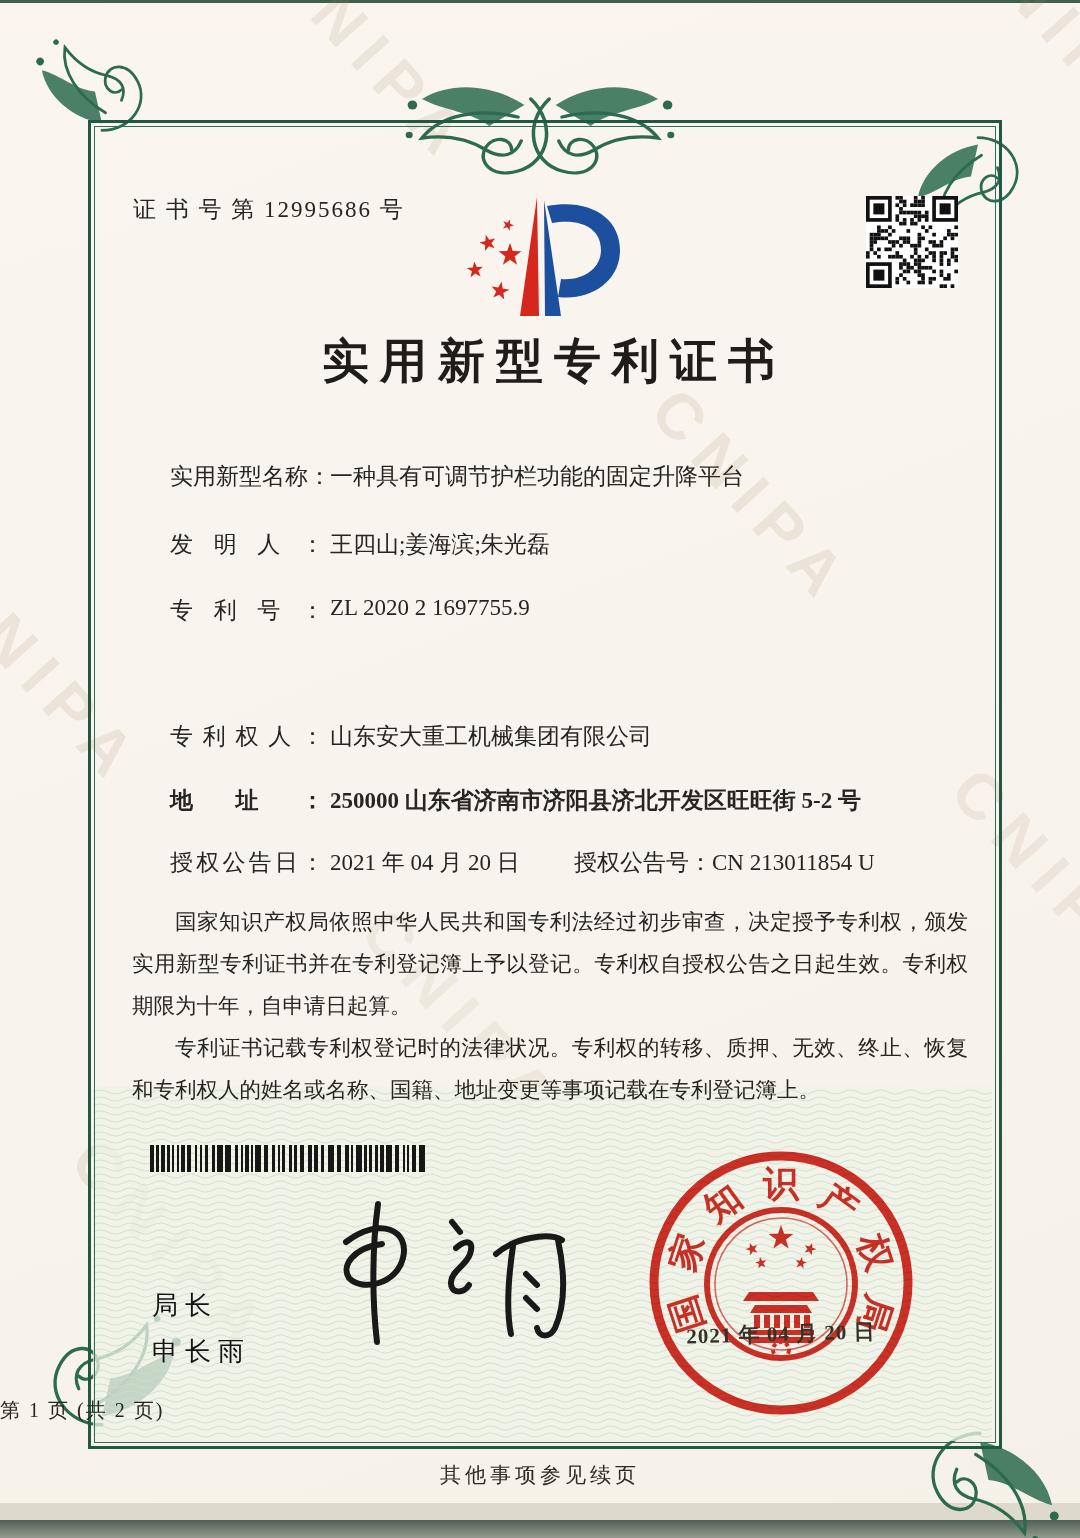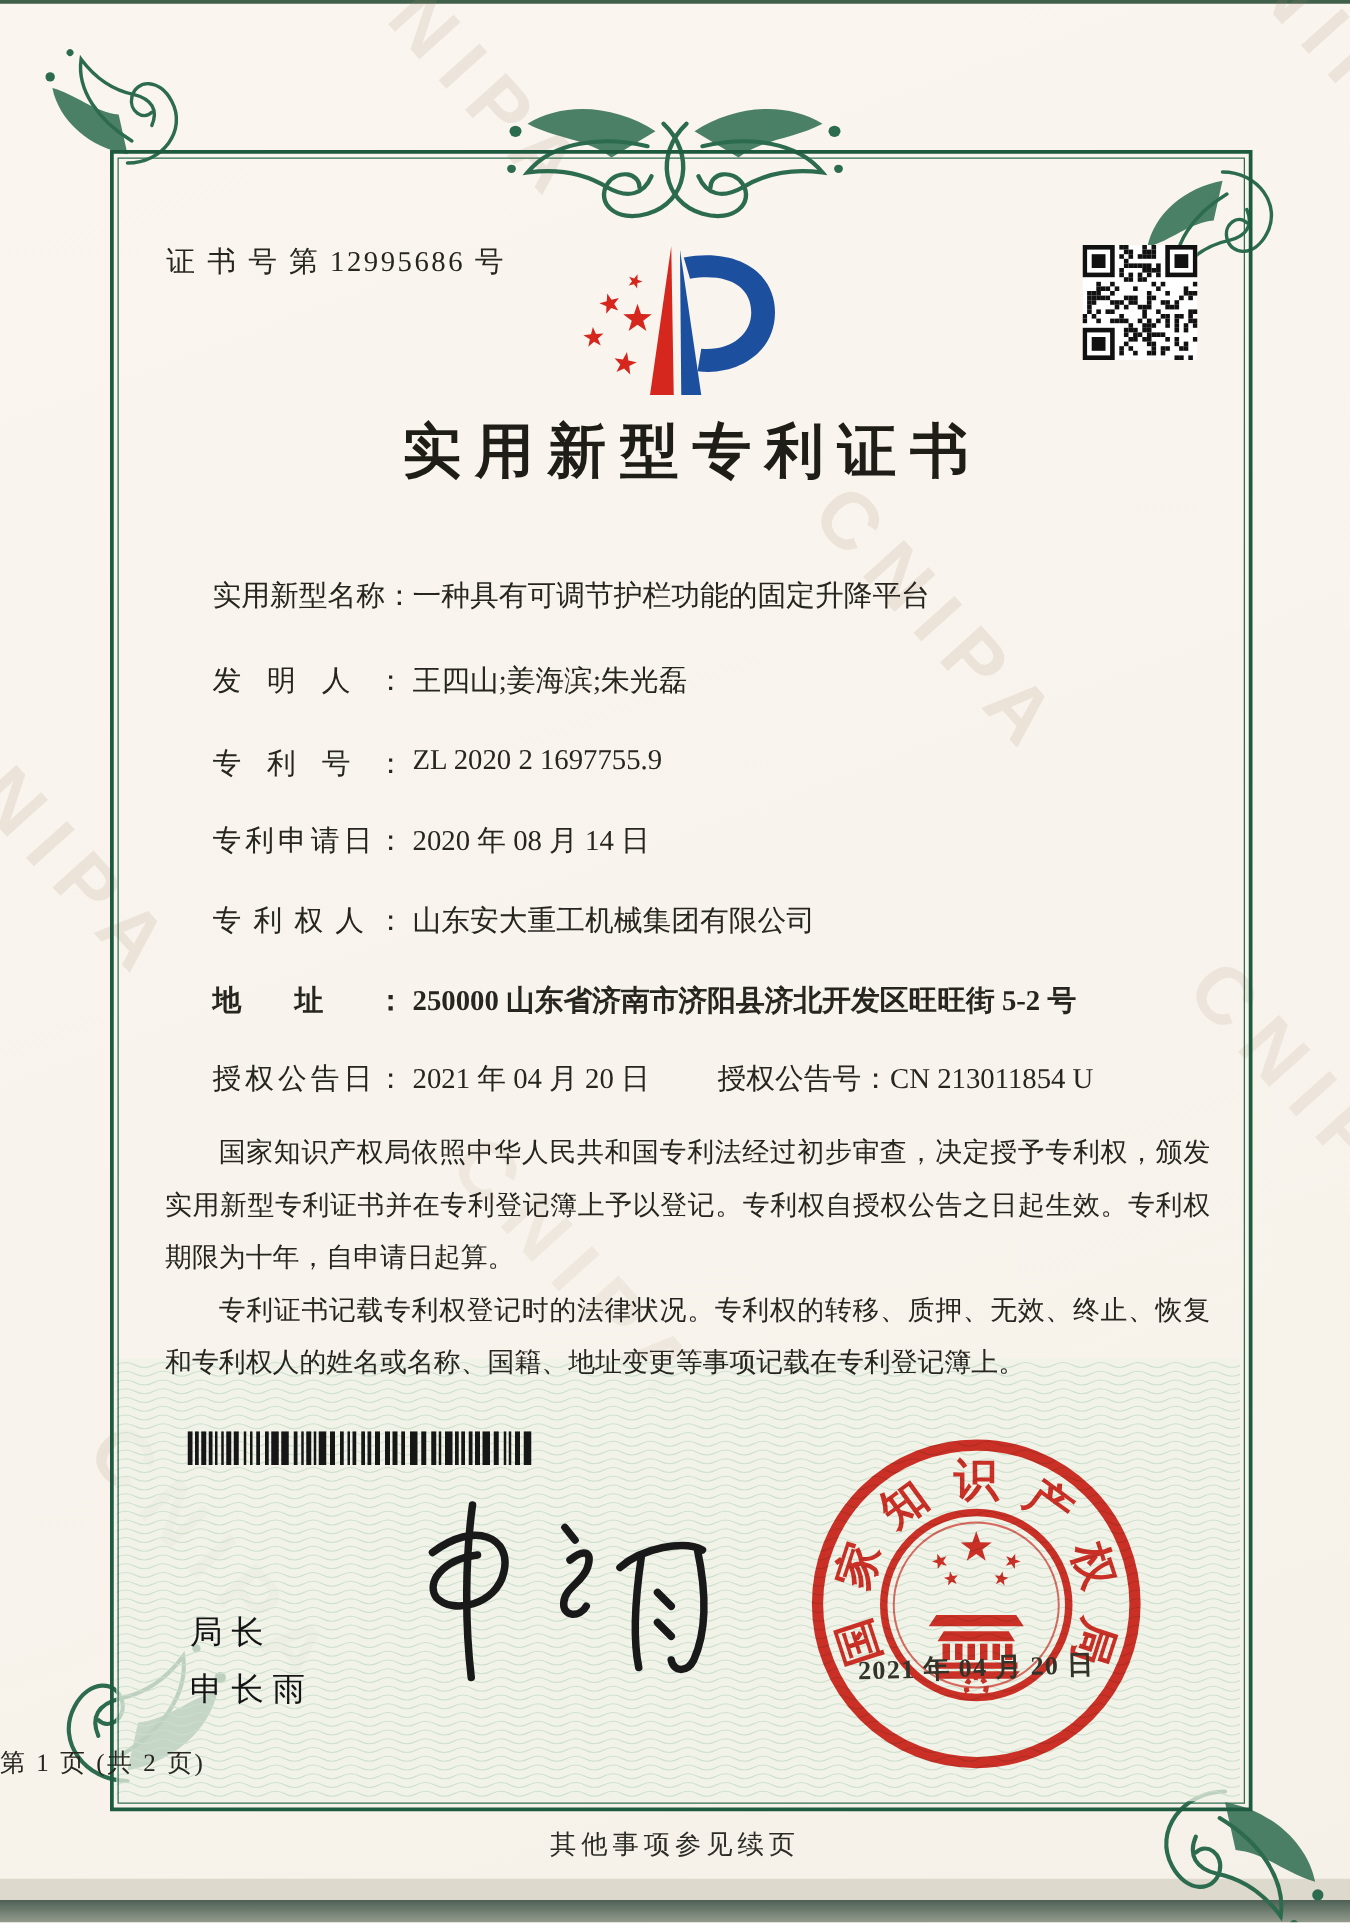--- a/index.html
+++ b/index.html
@@ -342,23 +342,20 @@
 
   <div class="row r0">
     <span class="flabel">实用新型名称：</span><span>一种具有可调节护栏功能的固定升降平台</span>
   </div>
   <div class="row r1">
     <span class="flabel">发明人：</span><span>王四山;姜海滨;朱光磊</span>
   </div>
   <div class="row r2">
     <span class="flabel">专利号：</span><span>ZL 2020 2 1697755.9</span>
   </div>
-  <div class="row r3">
-    <span class="flabel">专利申请日：</span><span>2020 年 08 月 14 日</span>
-  </div>
   <div class="row r4">
     <span class="flabel">专利权人：</span><span>山东安大重工机械集团有限公司</span>
   </div>
   <div class="row r5">
     <span class="flabel">地址：</span><span>250000 山东省济南市济阳县济北开发区旺旺街 5-2 号</span>
   </div>
   <div class="row grant">
     <span class="pair1"><span class="flabel">授权公告日：</span><span>2021 年 04 月 20 日</span></span><span><span>授权公告号：</span><span>CN 213011854 U</span></span>
   </div>
 

